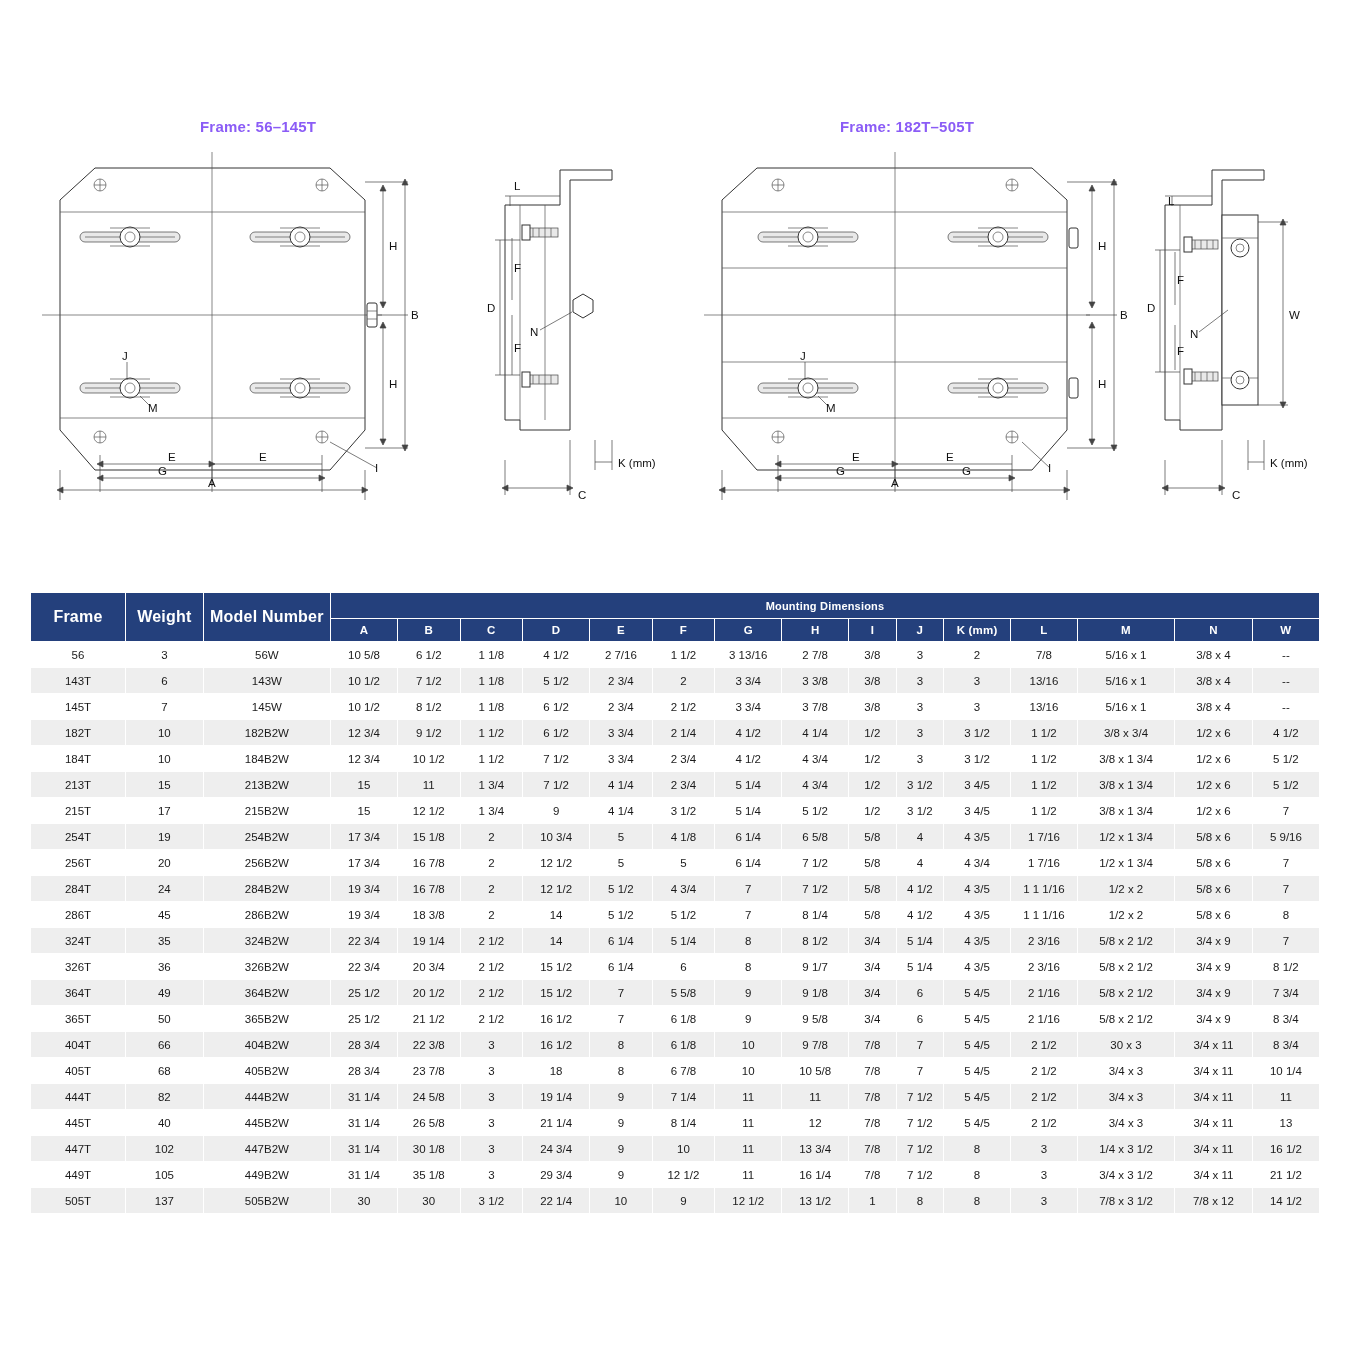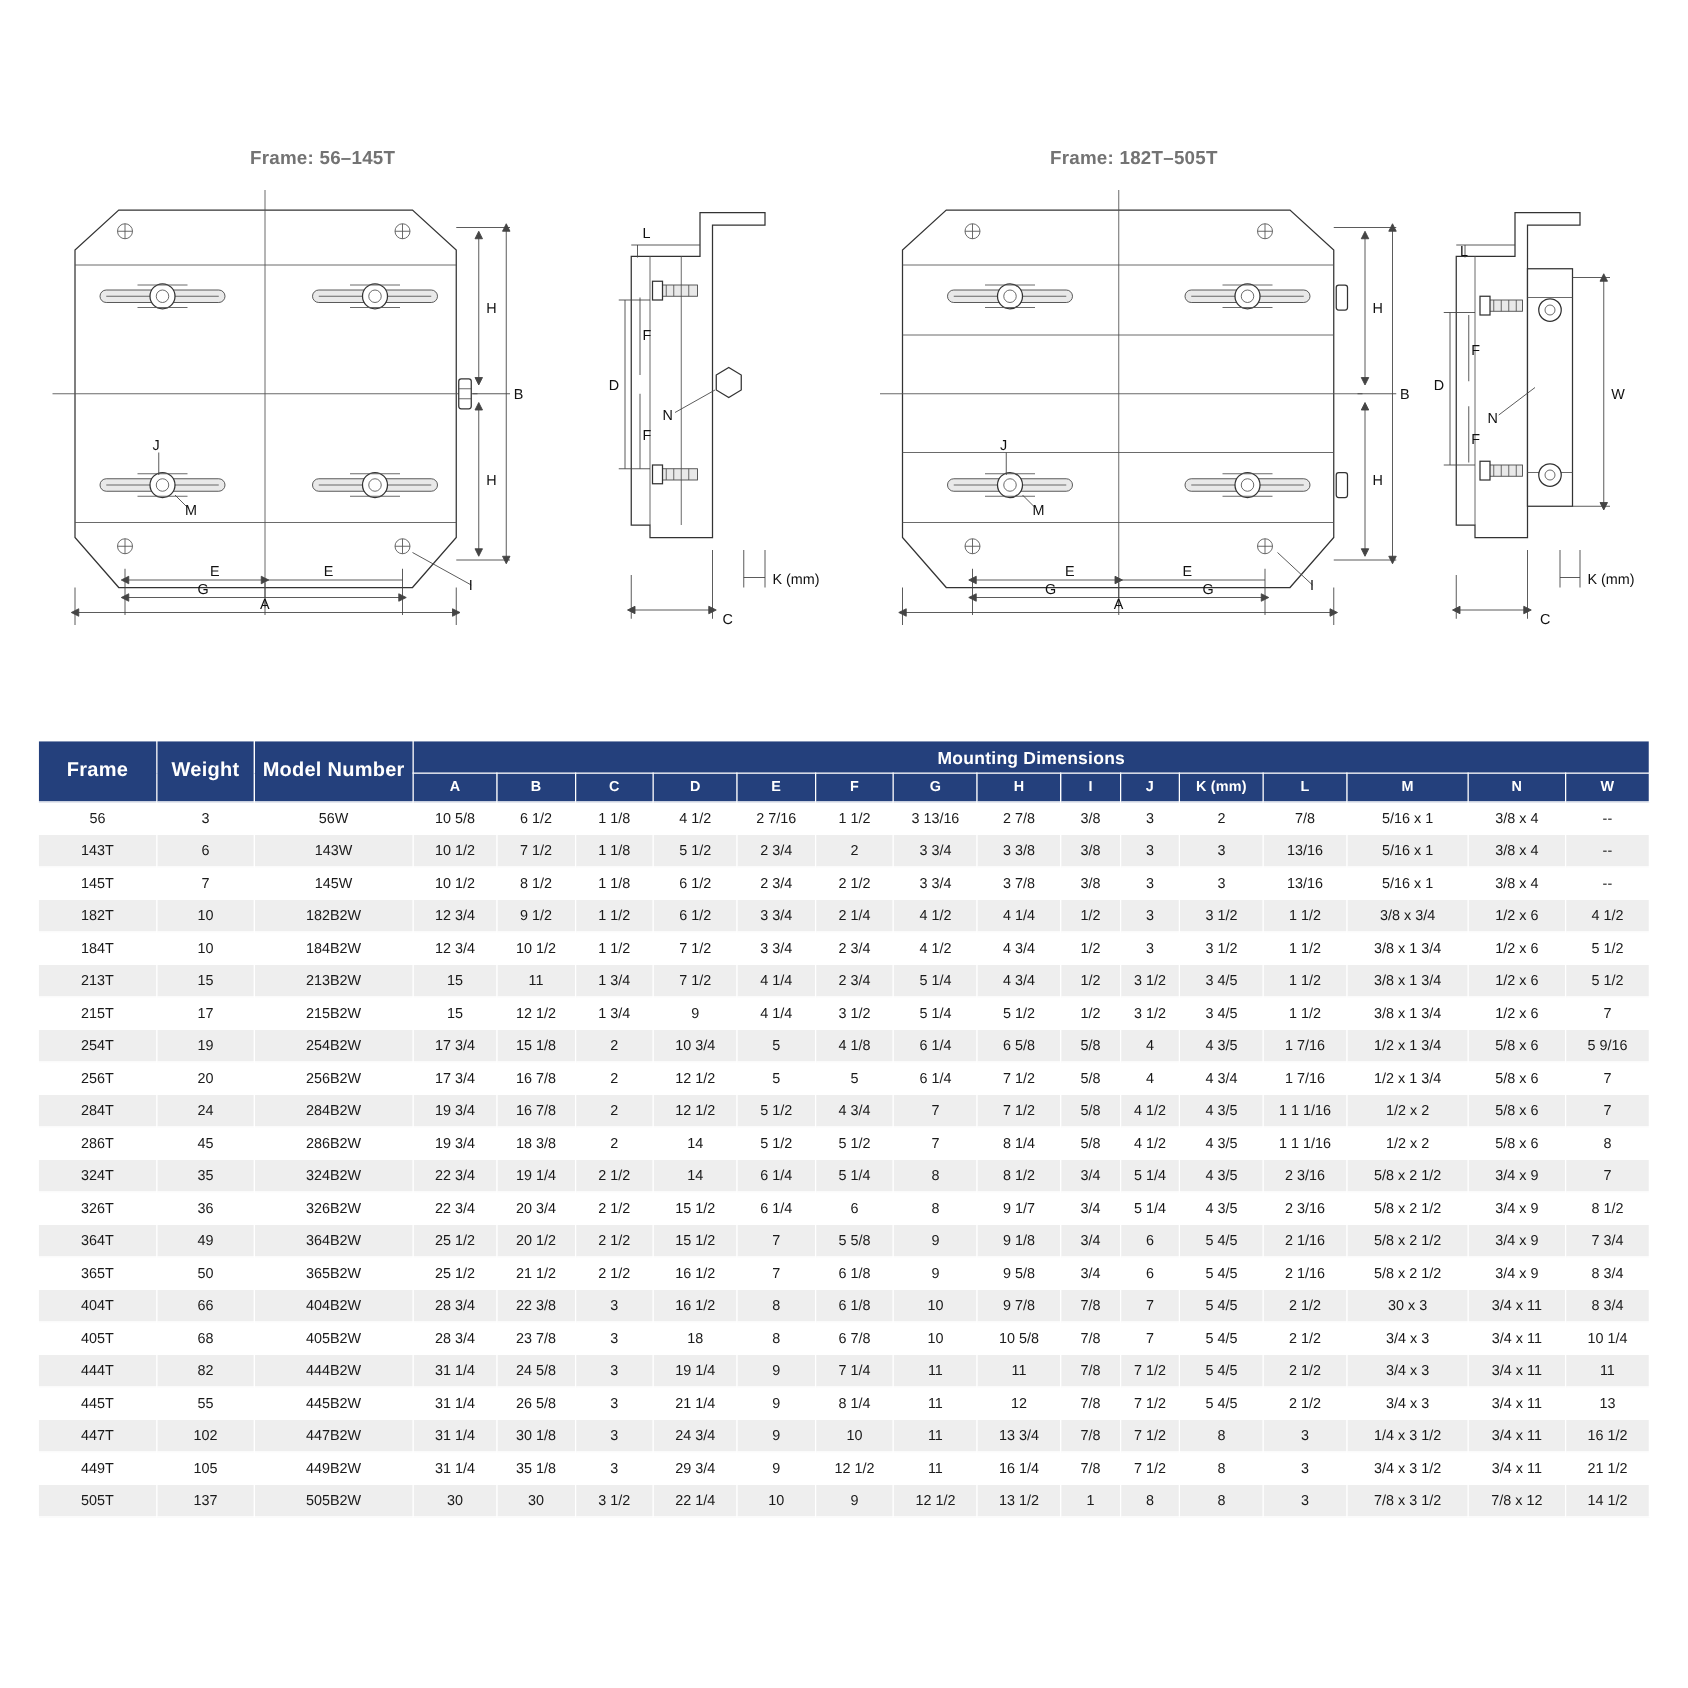--- a/index.html
+++ b/index.html
@@ -25,21 +25,21 @@
   .diagrams {
     position: absolute;
     left: 0; top: 0;
     width: 1350px;
     height: 560px;
   }
   .fig-title {
     position: absolute;
     font-size: 15px;
     font-weight: bold;
-    color: #737373;
+    color: #8b5cf6;
     letter-spacing: .2px;
     white-space: nowrap;
   }
   #fig-title-left { left: 200px; top: 118px; }
   #fig-title-right { left: 840px; top: 118px; }
 
   svg.diagram {
     position: absolute;
     left: 0; top: 0;
     width: 1350px;
@@ -101,21 +101,21 @@
   }
   thead th {
     background: #24407c;
     color: #ffffff;
     font-weight: bold;
     font-size: 16px;
     letter-spacing: .2px;
     border: 1px solid #24407c;
   }
   thead th.grouphdr {
-    font-size: 14px;
+    font-size: 11px;
   }
   thead th.sub {
     font-size: 11.5px;
     height: 22px;
   }
   tbody td {
     border: 1px solid #d8d8d8;
     color: #1a1a1a;
   }
   tbody tr.odd td { background: #ffffff; }
@@ -857,21 +857,21 @@
             <td>7/8</td>
             <td>7 1/2</td>
             <td>5 4/5</td>
             <td>2 1/2</td>
             <td>3/4 x 3</td>
             <td>3/4 x 11</td>
             <td>11</td>
           </tr>
           <tr class="odd">
             <td>445T</td>
-            <td>55</td>
+            <td>40</td>
             <td class="model">445B2W</td>
             <td>31 1/4</td>
             <td>26 5/8</td>
             <td>3</td>
             <td>21 1/4</td>
             <td>9</td>
             <td>8 1/4</td>
             <td>11</td>
             <td>12</td>
             <td>7/8</td>

